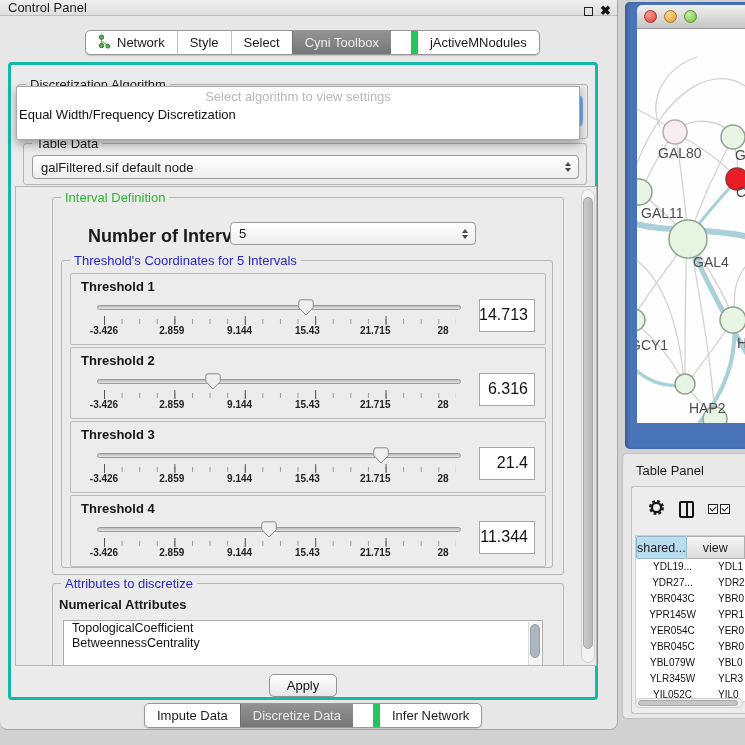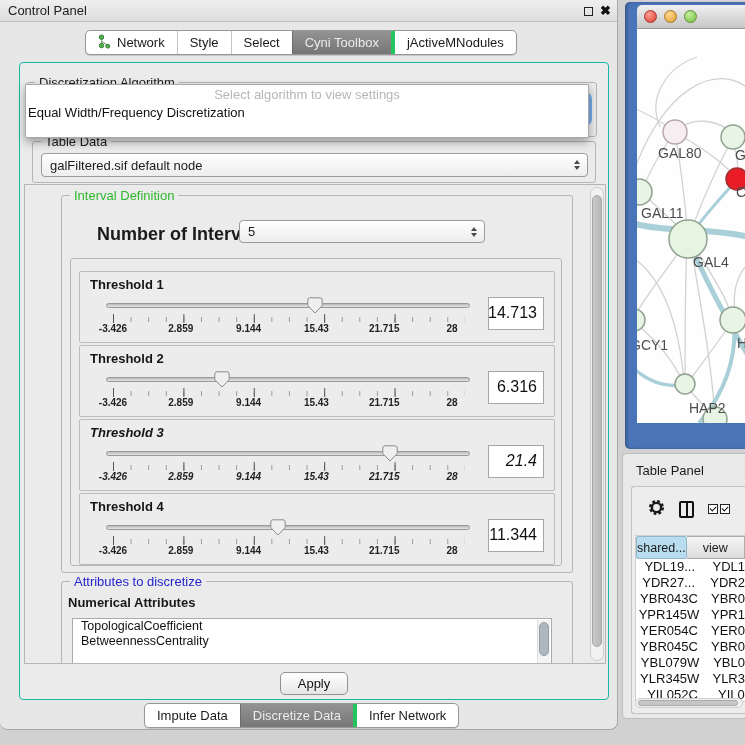--- a/index.html
+++ b/index.html
@@ -3,39 +3,39 @@
 <meta charset="utf-8">
 <style>
   html,body{margin:0;padding:0;background:#d1d1d1;}
   *{box-sizing:border-box;}
   .screen{position:relative;width:745px;height:745px;background:#d1d1d1;overflow:hidden;
           font-family:"Liberation Sans",sans-serif;color:#1a1a1a;}
 
   
   .control-window{position:absolute;left:0;top:0;width:618px;height:730px;background:#e7e7e7;
                   border:1px solid #a8a8a8;border-top:none;border-left:none;border-radius:0 0 8px 8px;}
-  .cw-titlebar{position:absolute;left:0;top:0;right:0;height:22px;background:linear-gradient(#efefef,#dedede);
+  .cw-titlebar{position:absolute;left:0;top:0;right:0;height:16px;background:linear-gradient(#efefef,#dedede);
                border-bottom:1px solid #bdbdbd;display:flex;align-items:center;}
   .cw-title{font-size:13px;color:#1c1c1c;padding-left:8px;}
   .cw-buttons{position:absolute;right:6px;top:0;height:22px;display:flex;align-items:center;gap:7px;}
   .float-icon{width:9px;height:9px;border:1.5px solid #222;background:transparent;}
   .close-icon{font-size:13px;font-weight:bold;color:#111;line-height:10px;}
 
   
   .seg-bar{position:absolute;display:flex;background:#fff;border:1px solid #979797;border-radius:5px;
            overflow:hidden;height:25px;box-shadow:0 1px 1px rgba(0,0,0,0.15);}
   .seg{display:flex;align-items:center;justify-content:center;font-size:13px;color:#1a1a1a;
        padding:0 12px;white-space:nowrap;}
   .seg + .seg{border-left:1px solid #c3c3c3;}
   .seg.selected{background:linear-gradient(#939393,#767676);color:#ececec;border-left:1px solid #6d6d6d;}
-  .seg.selected + .seg{border-left:4px solid #22c55e;}
+  .seg.selected + .seg{border-left:7px solid #22c55e;margin-left:20px;}
   .net-icon{margin-right:6px;}
 
   .main-panel{position:absolute;left:8px;top:62px;width:590px;height:638px;background:#ebebeb;
-              border:1px solid #14b8a6;border-radius:4px;margin-left:11px;}
+              border:3px solid #14b8a6;border-radius:4px;}
 
   
   .group{position:absolute;border:1px solid #b6b6b6;border-radius:3px;}
   .group-title{position:absolute;top:-8px;left:8px;background:#ebebeb;padding:0 4px;font-size:13px;line-height:15px;}
   .t-black{color:#1d1d1d;}
   .t-green{color:#2eb82e;}
   .t-blue{color:#2525d0;}
 
   
   .combo{position:absolute;background:linear-gradient(#ffffff,#ededed);border:1px solid #9b9b9b;border-radius:4px;
@@ -114,21 +114,21 @@
   .cb{width:10px;height:10px;border:1.5px solid #222;position:relative;background:#fff;}
   .cb::after{content:"";position:absolute;left:1px;top:1px;width:5px;height:3px;
              border-left:1.6px solid #111;border-bottom:1.6px solid #111;transform:rotate(-45deg);}
   .tp-table{position:absolute;left:3px;top:48px;right:0;height:167px;background:#fff;overflow:hidden;
             border:1px solid #cfcfcf;border-right:none;}
   .tp-header{display:flex;height:23px;font-size:12.5px;}
   .th1{width:73px;background:#b9ddee;border:1px solid #8fb6c9;border-radius:2px;
        display:flex;align-items:center;justify-content:center;color:#1a1a1a;}
   .th2{width:90px;background:linear-gradient(#f5f5f5,#dcdcdc);border:1px solid #adadad;border-left:none;
        display:flex;align-items:center;justify-content:center;color:#1a1a1a;}
-  .tp-row{display:flex;height:16px;font-size:13px;color:#111;}
+  .tp-row{display:flex;height:16px;font-size:10px;color:#111;}
   .td1{width:73px;text-align:center;line-height:16px;overflow:hidden;white-space:nowrap;}
   .td2{padding-left:9px;line-height:16px;white-space:nowrap;}
   .hscroll{position:absolute;left:3px;right:2px;bottom:5px;height:10px;background:#f0f0f0;
            border:1px solid #cfcfcf;border-radius:5px;}
   .hscroll .thumb-h{position:absolute;left:2px;top:1px;bottom:1px;width:100px;background:#c6c6c6;
            border:1px solid #aaa;border-radius:5px;}
 
   svg text{font-family:"Liberation Sans",sans-serif;}
 </style>
 </head>
@@ -208,20 +208,21 @@
           <div style="position:absolute;left:35px;top:28px;font-size:18px;font-weight:bold;">Number of Intervals</div>
           <div class="combo" style="left:177px;top:24px;width:246px;height:23px;">
             <span>5</span>
             <span class="spin">
                 <span class="arr-up"></span>
                 <span class="arr-dn"></span>
               </span>
           </div>
 
           <div class="group" style="left:8px;top:62px;width:492px;height:308px;background:#ebebeb;">
+            <span class="group-title t-blue">Threshold's Coordinates for 5 Intervals</span>
 
             <div class="thresh-box" style="top:12px;">
               <div class="thresh-label">Threshold 1</div>
               <div class="slider-row">
                 <div class="slider">
                   <div class="track"></div>
                   <div class="rail">
                       <svg class="thumb" width="16" height="17" viewBox="0 0 16 17" style="left: 57.72%;">
                         <path d="M3,0.8 h10 a2.2,2.2 0 0 1 2.2,2.2 v5.6 l-7.2,7.4 l-7.2,-7.4 v-5.6 a2.2,2.2 0 0 1 2.2,-2.2 z" fill="#efefef" stroke="#8b8b8b"></path>
                       </svg>
@@ -263,21 +264,21 @@
                     <span class="tl2">9.144</span>
                     <span class="tl3">15.43</span>
                     <span class="tl4">21.715</span>
                     <span class="tl5">28</span>
                   </div>
                 </div>
                 <div class="val">6.316</div>
               </div>
             </div>
 
-            <div class="thresh-box" style="top:160px;font-style:italic;">
+            <div class="thresh-box" style="top:160px;">
               <div class="thresh-label">Threshold 3</div>
               <div class="slider-row">
                 <div class="slider">
                   <div class="track"></div>
                   <div class="rail">
                       <svg class="thumb" width="16" height="17" viewBox="0 0 16 17" style="left: 79%;">
                         <path d="M3,0.8 h10 a2.2,2.2 0 0 1 2.2,2.2 v5.6 l-7.2,7.4 l-7.2,-7.4 v-5.6 a2.2,2.2 0 0 1 2.2,-2.2 z" fill="#efefef" stroke="#8b8b8b"></path>
                       </svg>
                     </div>
                   <div class="ticks">

